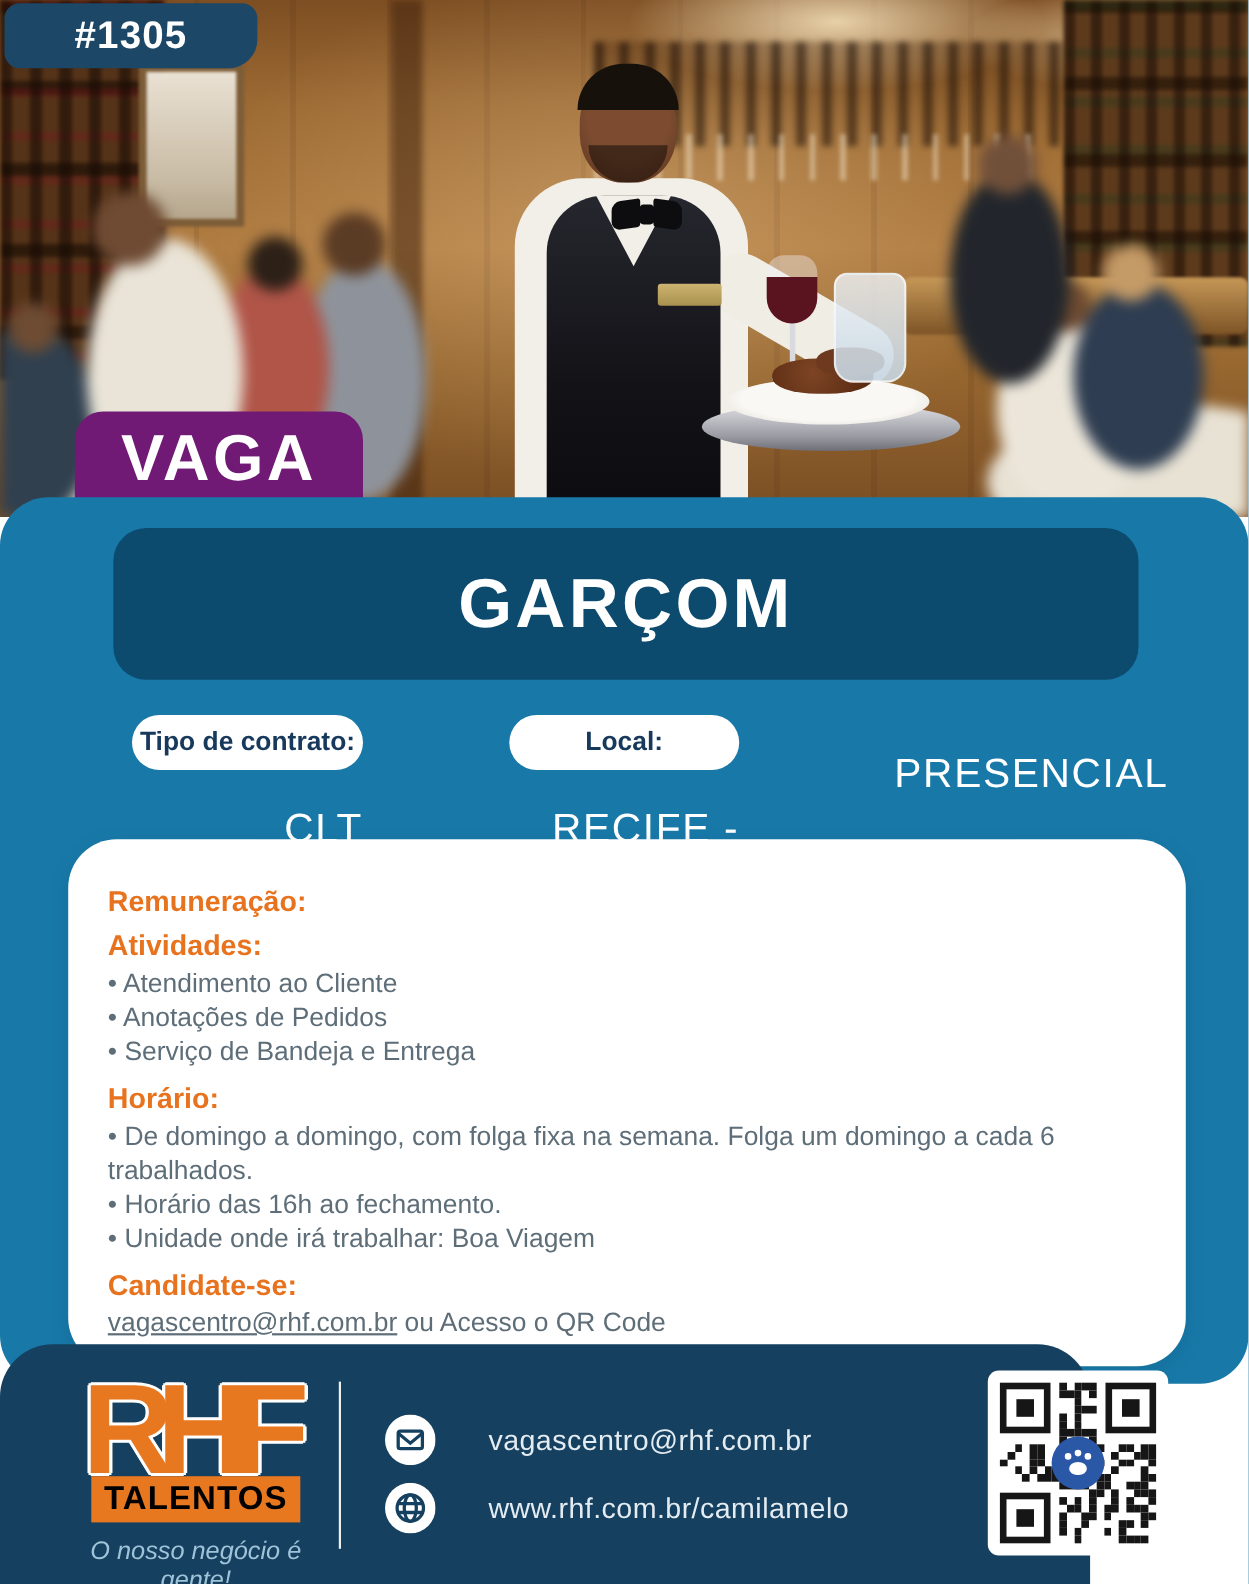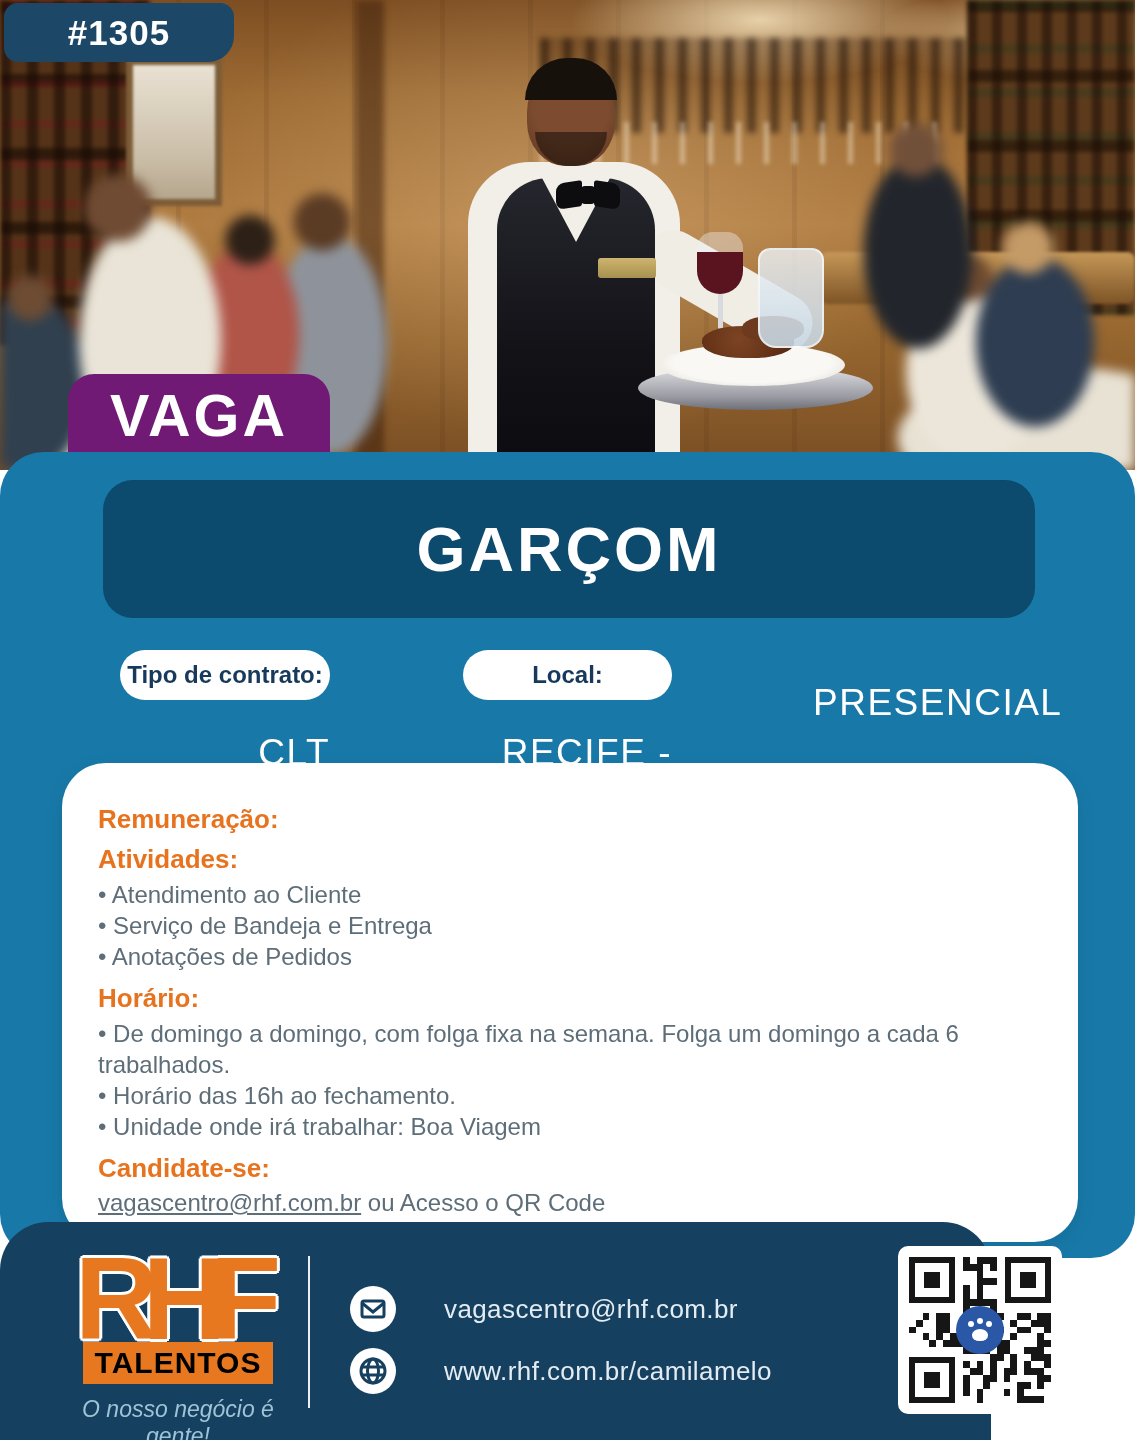--- a/index.html
+++ b/index.html
@@ -225,22 +225,22 @@
       <div class="pill-value">PRESENCIAL</div>
     </div>
   </div>
 
   <div class="card">
     <h3>Remuneração:</h3>
 
     <h3>Atividades:</h3>
     <ul>
       <li>Atendimento ao Cliente</li>
+      <li>Anotações de Pedidos</li>
       <li>Serviço de Bandeja e Entrega</li>
-      <li>Anotações de Pedidos</li>
     </ul>
 
     <h3>Horário:</h3>
     <ul>
       <li>De domingo a domingo, com folga fixa na semana. Folga um domingo a cada 6 trabalhados.</li>
       <li>Horário das 16h ao fechamento.</li>
       <li>Unidade onde irá trabalhar: Boa Viagem</li>
     </ul>
 
     <h3>Candidate-se:</h3>

